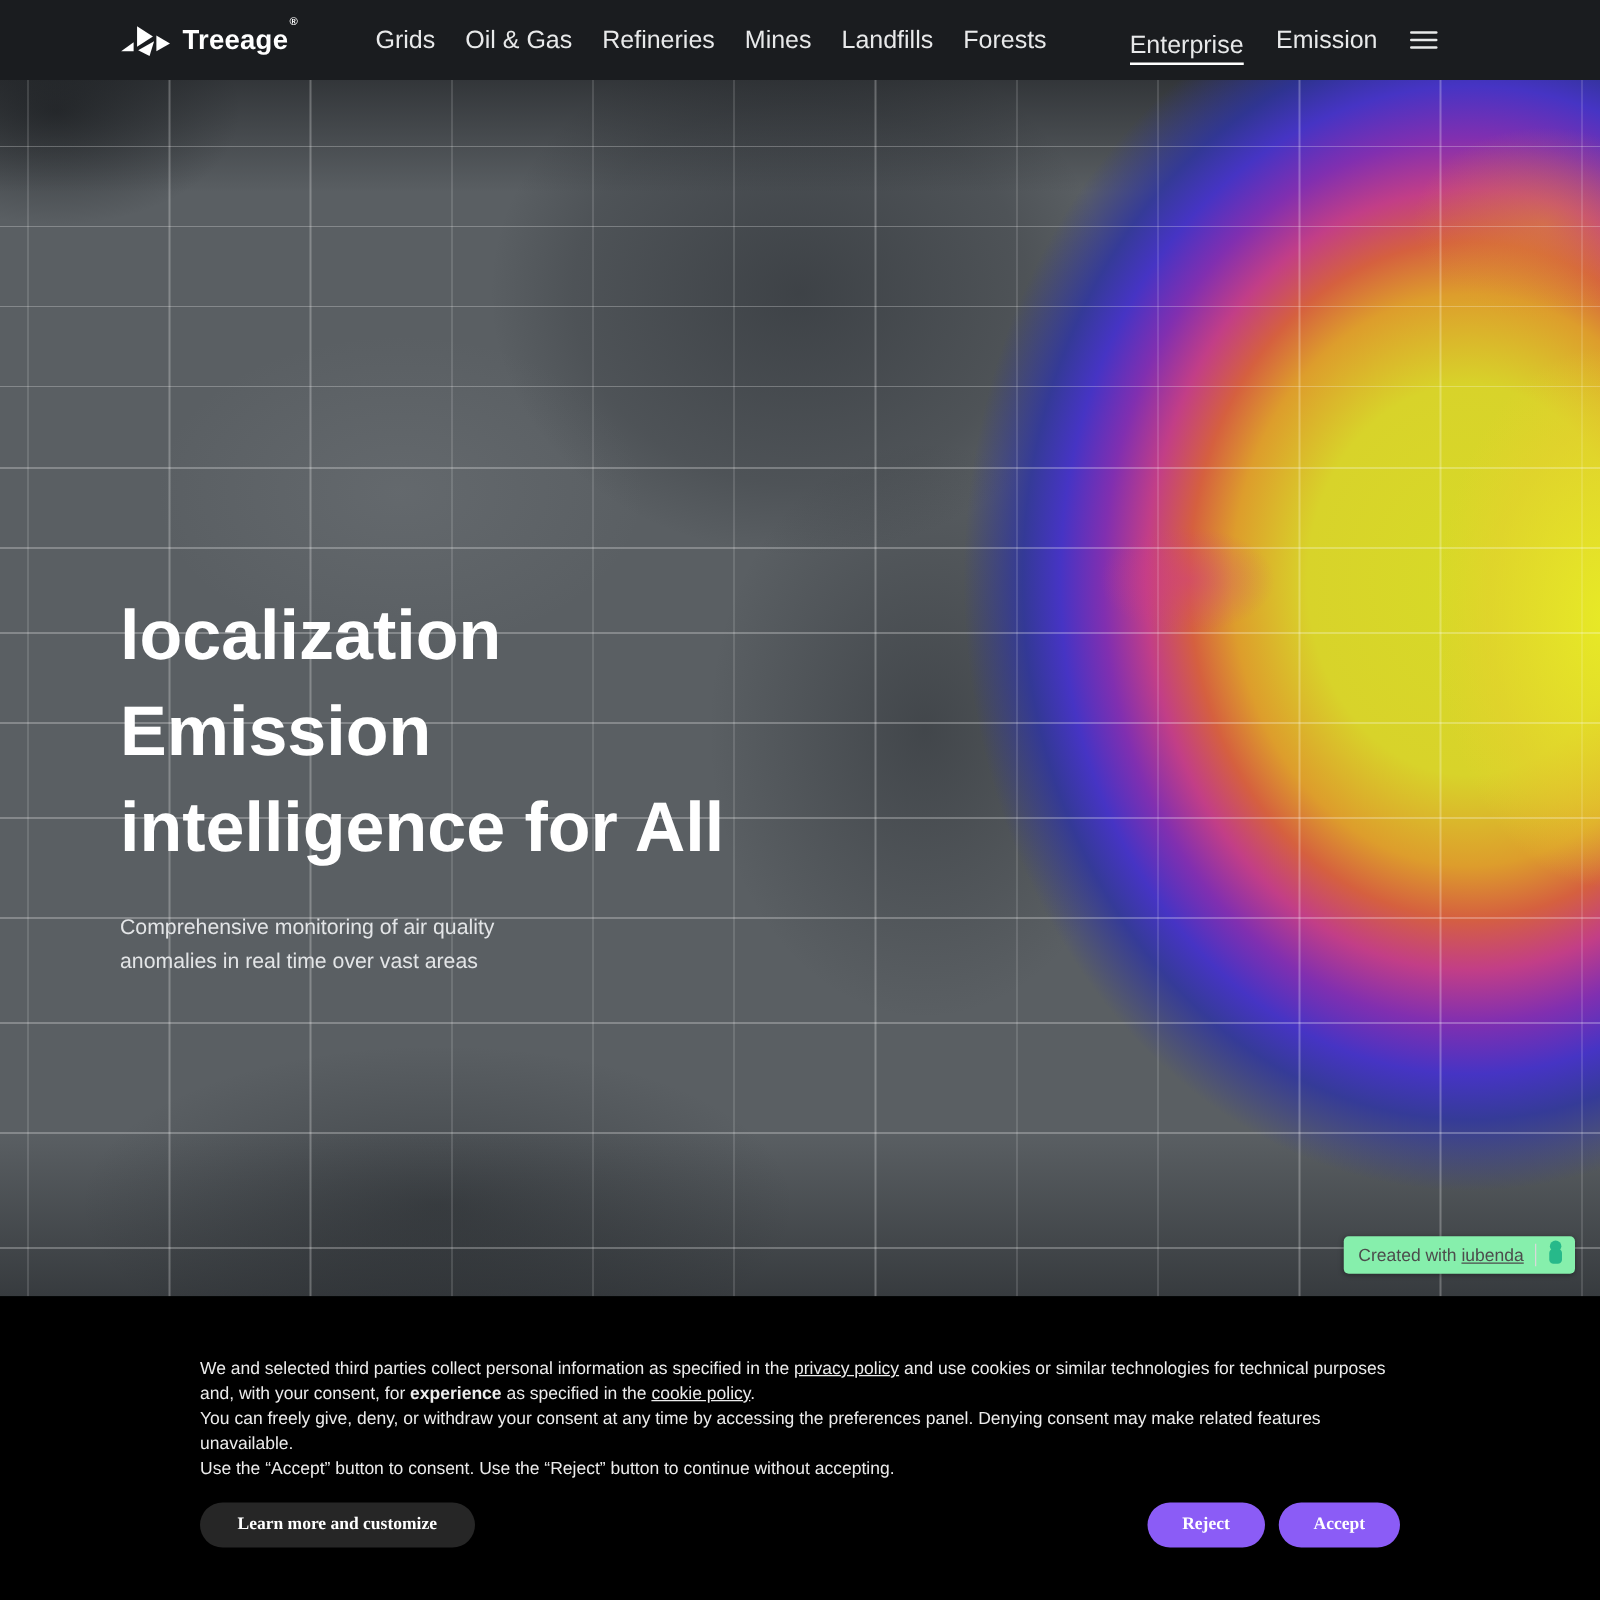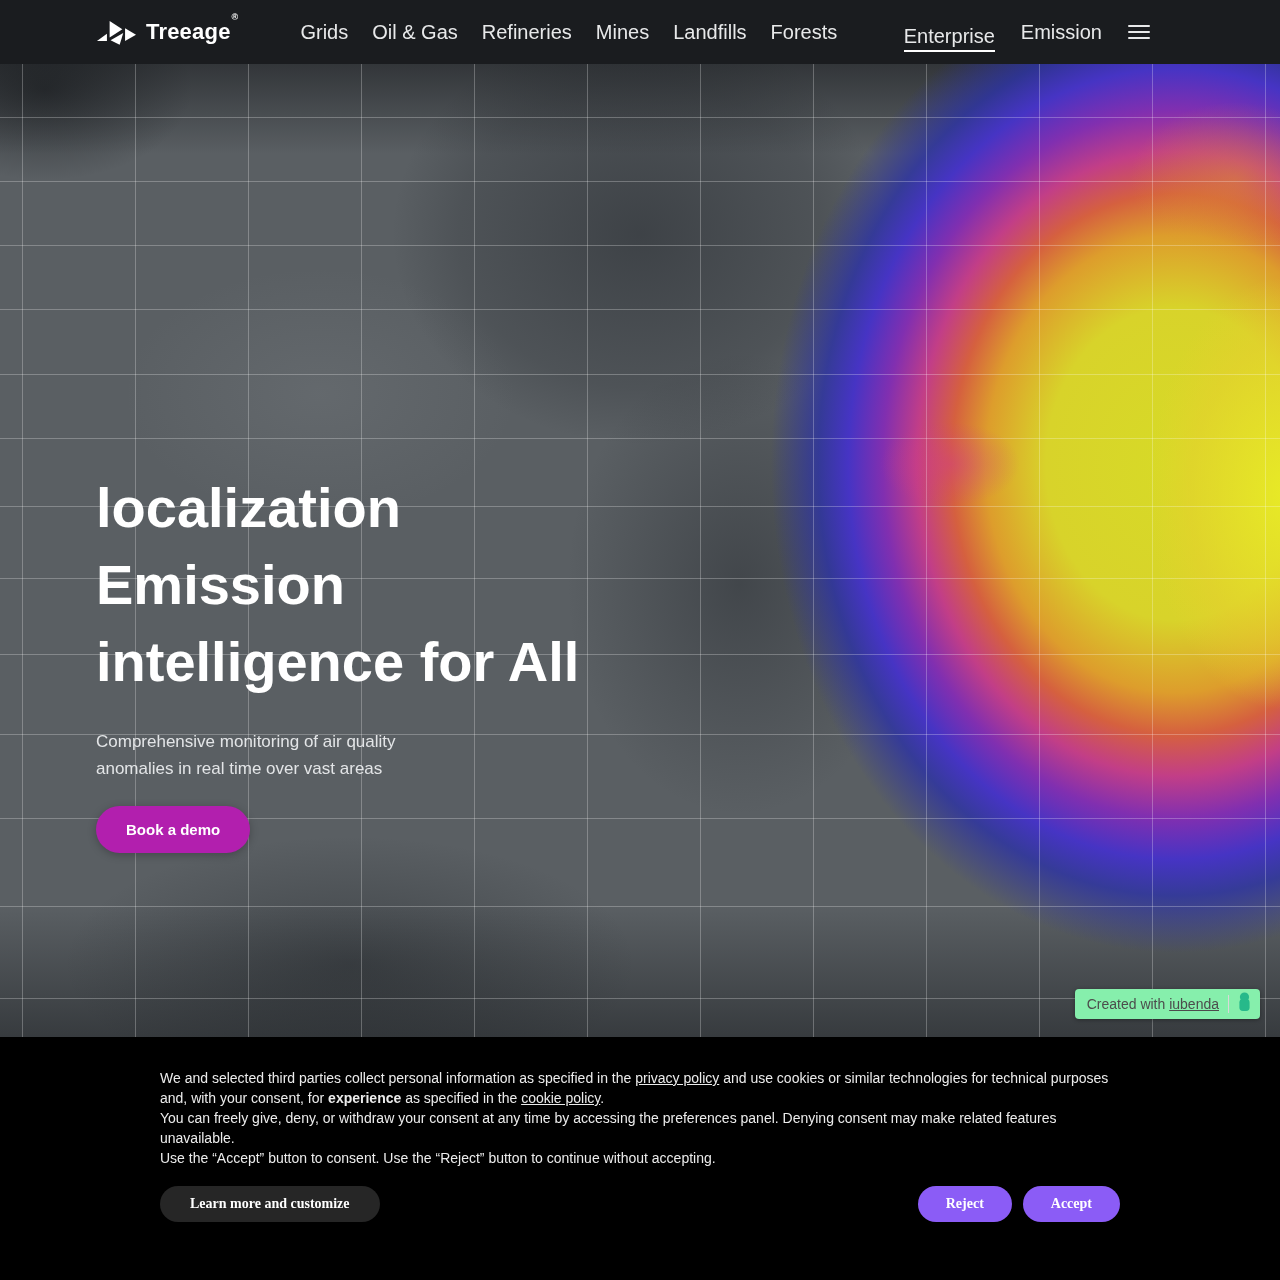--- a/index.html
+++ b/index.html
@@ -90,21 +90,21 @@
   .wm-big { font-size:112px; font-weight:bold; line-height:95px; letter-spacing:-3px;
     color:transparent; -webkit-text-stroke:2px #232323; }
   .wm-dot { width:12px; height:12px; border-radius:50%; background:#1e6fd9;
     align-self:flex-end; margin:0 7px 6px 9px; }
   .wm-tld { font-size:66px; font-weight:bold; color:transparent;
     -webkit-text-stroke:2px #232323; letter-spacing:-1px; }
   .wm-caption { margin-top:16px; color:#535353; font-size:24px; letter-spacing:1px;
     white-space:nowrap; }
   .wm-cursor { position:absolute; top:55px; right:220px; }
 
-  .consent-inner { position:relative; z-index:2; width:960px; margin:0 auto; padding-top:31px; }
+  .consent-inner { position:relative; z-index:2; width:960px; margin:0 auto; padding-top:47px; }
   .consent-inner p { color:#ececec; font-size:14px; line-height:20px; }
   .consent-inner a { color:#ececec; text-decoration:underline; cursor:pointer; }
   .consent-inner b { font-weight:bold; }
   .consent-actions { display:flex; align-items:center; margin-top:18px; }
   .pill-btn { height:36px; border:none; border-radius:18px; cursor:pointer;
     font-family:Liberation Serif, serif; font-size:14px; font-weight:bold; color:#fff;
     display:inline-flex; align-items:center; justify-content:center; }
   .btn-learn { background:#262626; padding:0 30px; }
   .btn-blue { background:#8b5cf6; padding:0 28px; }
   .btn-reject { margin-left:auto; }
@@ -152,21 +152,20 @@
   <div class="hero-content">
     <h1 class="hero-title">
       <div>localization</div>
       <div>Emission</div>
       <div>intelligence for All</div>
     </h1>
     <div class="hero-sub">
       <div>Comprehensive monitoring of air quality</div>
       <div>anomalies in real time over vast areas</div>
     </div>
-    <button class="cta-btn">Book a demo</button>
   </div>
 
   <div class="iubenda-badge">
     <span class="txt"><span>Created with </span><a>iubenda</a></span>
     <span class="iubenda-sep"></span>
     <span>
       <svg width="13" height="20" viewBox="0 0 13 20" xmlns="http://www.w3.org/2000/svg">
         <circle cx="6.5" cy="5" r="4.6" fill="#27b98a"></circle>
         <rect x="1.4" y="7" width="10.2" height="12" rx="3.4" fill="#27b98a"></rect>
       </svg>

